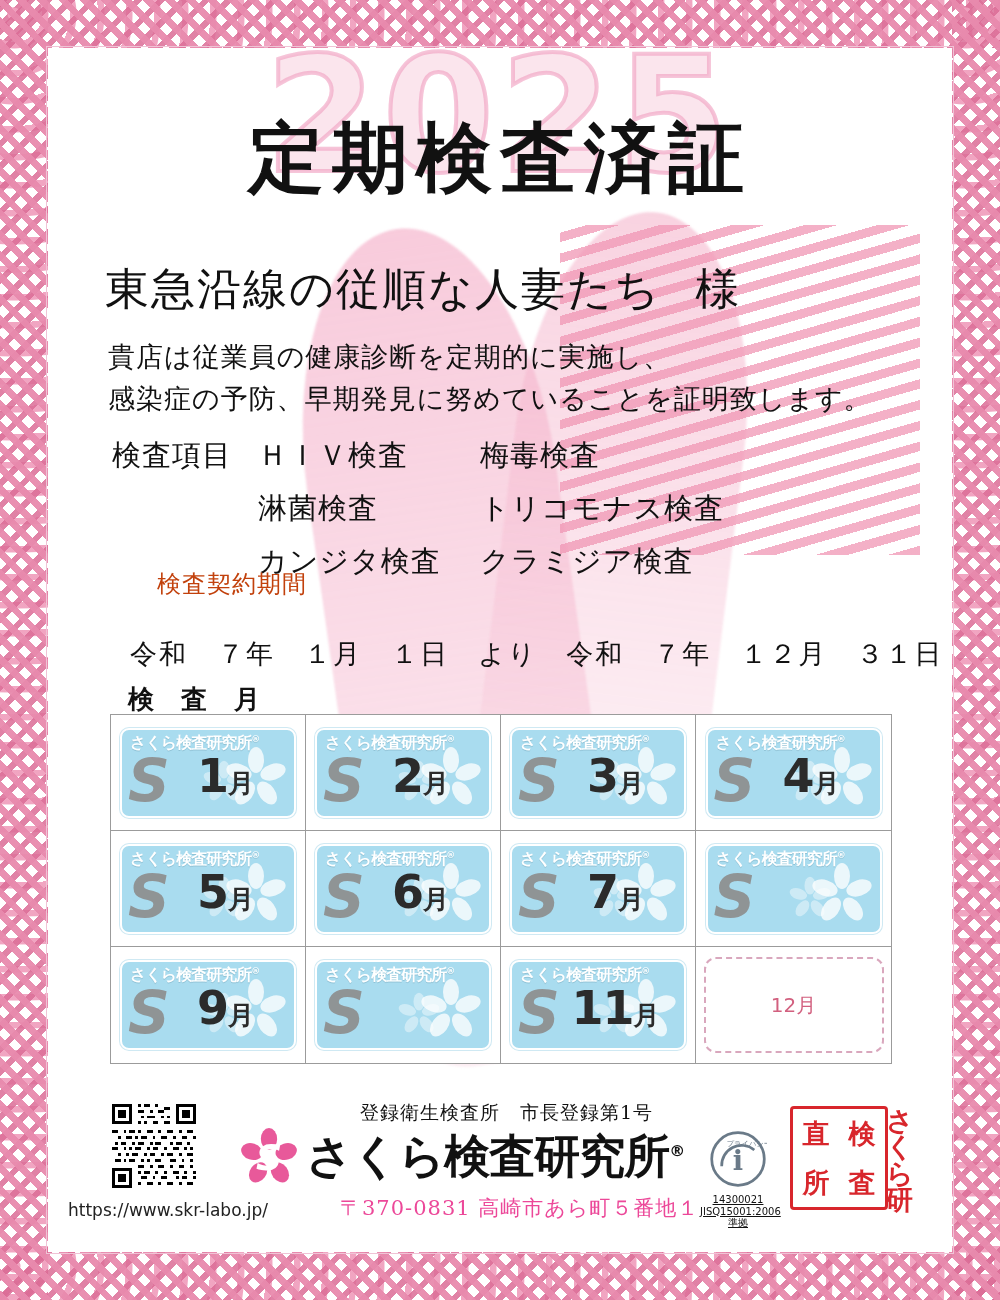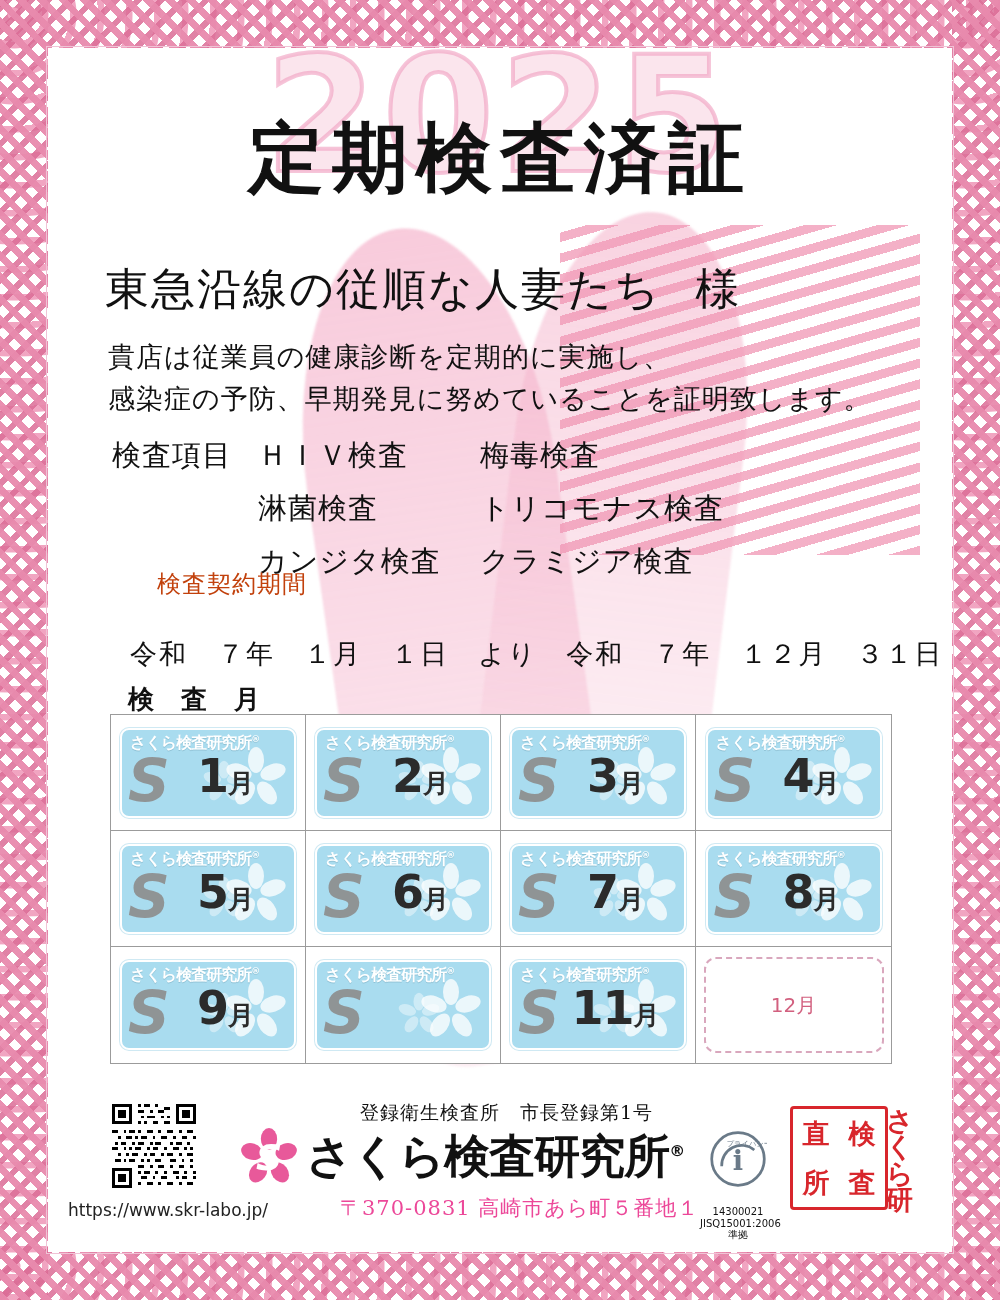--- a/index.html
+++ b/index.html
@@ -232,22 +232,23 @@
     font-size:21px;color:#ec4899;letter-spacing:1px;white-space:nowrap;
   }
   .privacy{
     position:absolute;left:640px;top:40px;
     width:76px;text-align:center;
   }
   .privacy .pmark{
     width:58px;height:58px;margin:0 auto;
   }
   .privacy .pnum{
-    font-size:10px;color:#111;line-height:1.15;margin-top:14px;
-    font-family:"DejaVu Sans","Liberation Sans",sans-serif;
+    font-size:10px;color:#111;line-height:1.15;margin-top:2px;
+    font-family:"DejaVu Sans","Liberation Sans",sans-serif;
+    text-decoration:underline;
   }
   .redstamp{
     position:absolute;left:730px;top:14px;
     width:132px;height:104px;
   }
   .redstamp .box{
     position:absolute;left:0;top:2px;width:92px;height:98px;
     border:3px solid #d8262c;border-radius:4px;
     display:grid;grid-template-columns:1fr 1fr;grid-template-rows:1fr 1fr;
     color:#d8262c;font-size:27px;font-weight:700;
@@ -517,21 +518,20 @@
           <svg class="sakura2" viewBox="0 0 64 64">
               <g fill="#ffffff" opacity=".7">
                 <ellipse cx="32" cy="14" rx="8" ry="13"></ellipse>
                 <ellipse cx="49" cy="26" rx="8" ry="13" transform="rotate(72 49 26)"></ellipse>
                 <ellipse cx="43" cy="47" rx="8" ry="13" transform="rotate(144 43 47)"></ellipse>
                 <ellipse cx="21" cy="47" rx="8" ry="13" transform="rotate(216 21 47)"></ellipse>
                 <ellipse cx="15" cy="26" rx="8" ry="13" transform="rotate(288 15 26)"></ellipse>
               </g>
             </svg>
           <div class="sglyph">S</div>
-          <div class="mnum"><span>8</span><small>月</small></div>
         </div>
       </div>
 
       <div class="cell">
         <div class="stamp">
           <div class="brandline"><span>さくら検査研究所</span><sup>®</sup></div>
           <svg class="sakura" viewBox="0 0 64 64">
               <g fill="#ffffff" opacity=".9">
                 <ellipse cx="32" cy="14" rx="8" ry="13"></ellipse>
                 <ellipse cx="49" cy="26" rx="8" ry="13" transform="rotate(72 49 26)"></ellipse>

